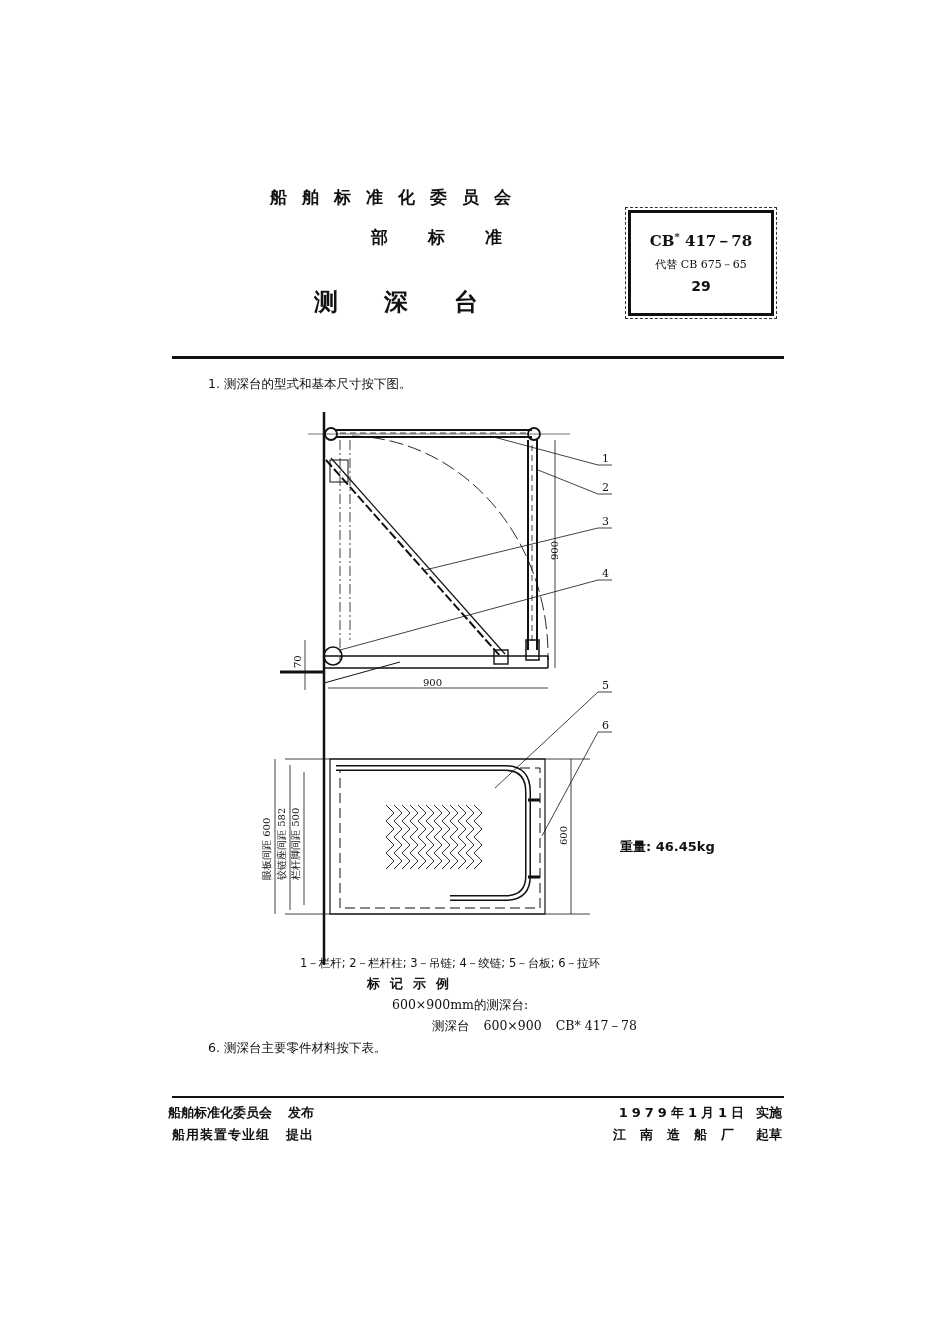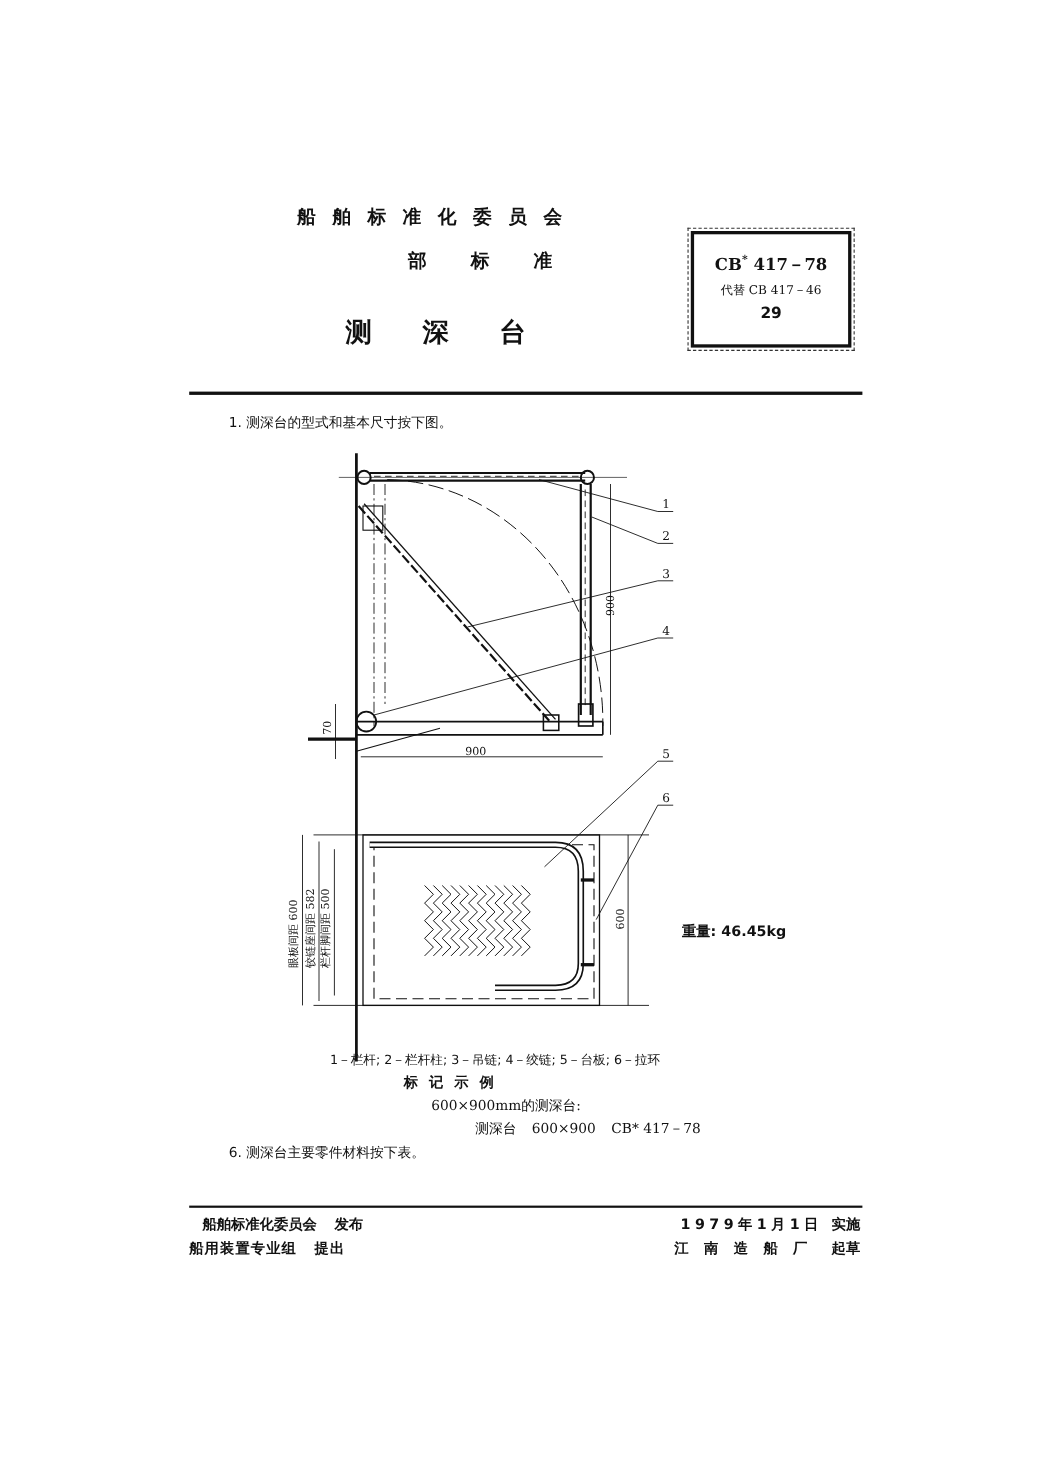--- a/index.html
+++ b/index.html
@@ -28,21 +28,21 @@
   .p1 { left: 208px; top: 376px; }
   .p2 { left: 208px; top: 1040px; }
   .weight { left: 620px; top: 838px; font-size: 13px; font-family: "DejaVu Sans", sans-serif; font-weight: bold; }
   .legend { left: 300px; top: 956px; font-size: 11.5px; font-family: "DejaVu Sans", sans-serif; }
   .mark-title { left: 0; width: 806px; text-align: center; top: 975px; font-size: 13px; font-weight: bold; font-family: "DejaVu Sans", sans-serif; letter-spacing: 10px; padding-left: 20px; box-sizing: border-box; }
   .mark-line1 { left: 392px; top: 997px; font-size: 12.5px; }
   .mark-line2 { left: 432px; top: 1018px; font-size: 12.5px; text-align: right; }
   .mark-line2 span { margin-right: 14px; }
   .rule-bot { left: 172px; top: 1096px; width: 612px; height: 2px; background: #111; }
   .foot { font-size: 13px; font-weight: bold; font-family: "DejaVu Sans", sans-serif; }
-  .foot-l1 { left: 184px; top: 1104px; }
+  .foot-l1 { left: 168px; top: 1104px; }
   .foot-l2 { left: 172px; top: 1126px; letter-spacing: 1px; }
   .foot-l1 .act, .foot-l2 .act { margin-left: 16px; }
   .foot-r1 { right: 168px; top: 1104px; letter-spacing: 4px; margin-left: 21px; }
   .foot-r2 { right: 168px; top: 1126px; letter-spacing: 14px; }
   .foot-r1 .act { margin-left: 8px; letter-spacing: 0; }
   .foot-r2 .act { margin-left: 8px; letter-spacing: 0; }
   svg text { font-family: "DejaVu Serif", serif; }
 </style>
 </head>
 <body>
@@ -53,21 +53,21 @@
 </div>
 <div class="abs doc-title">
   <span>测</span><span>深</span><span>台</span>
 </div>
 
 <div class="abs code-box">
   <div class="code-main">
     <span>CB</span><sup>*</sup>
     <span>417－78</span>
   </div>
-  <div class="code-rep">代替 CB  417－46</div>
+  <div class="code-rep">代替 CB  675－65</div>
   <div class="code-page">29</div>
 </div>
 
 <div class="abs rule-top"></div>
 
 <div class="abs para p1">1. 测深台的型式和基本尺寸按下图。</div>
 
 <svg class="abs" style="left:0;top:0" width="950" height="1343">
   <g stroke="#111" fill="none" stroke-width="1.2">
 

